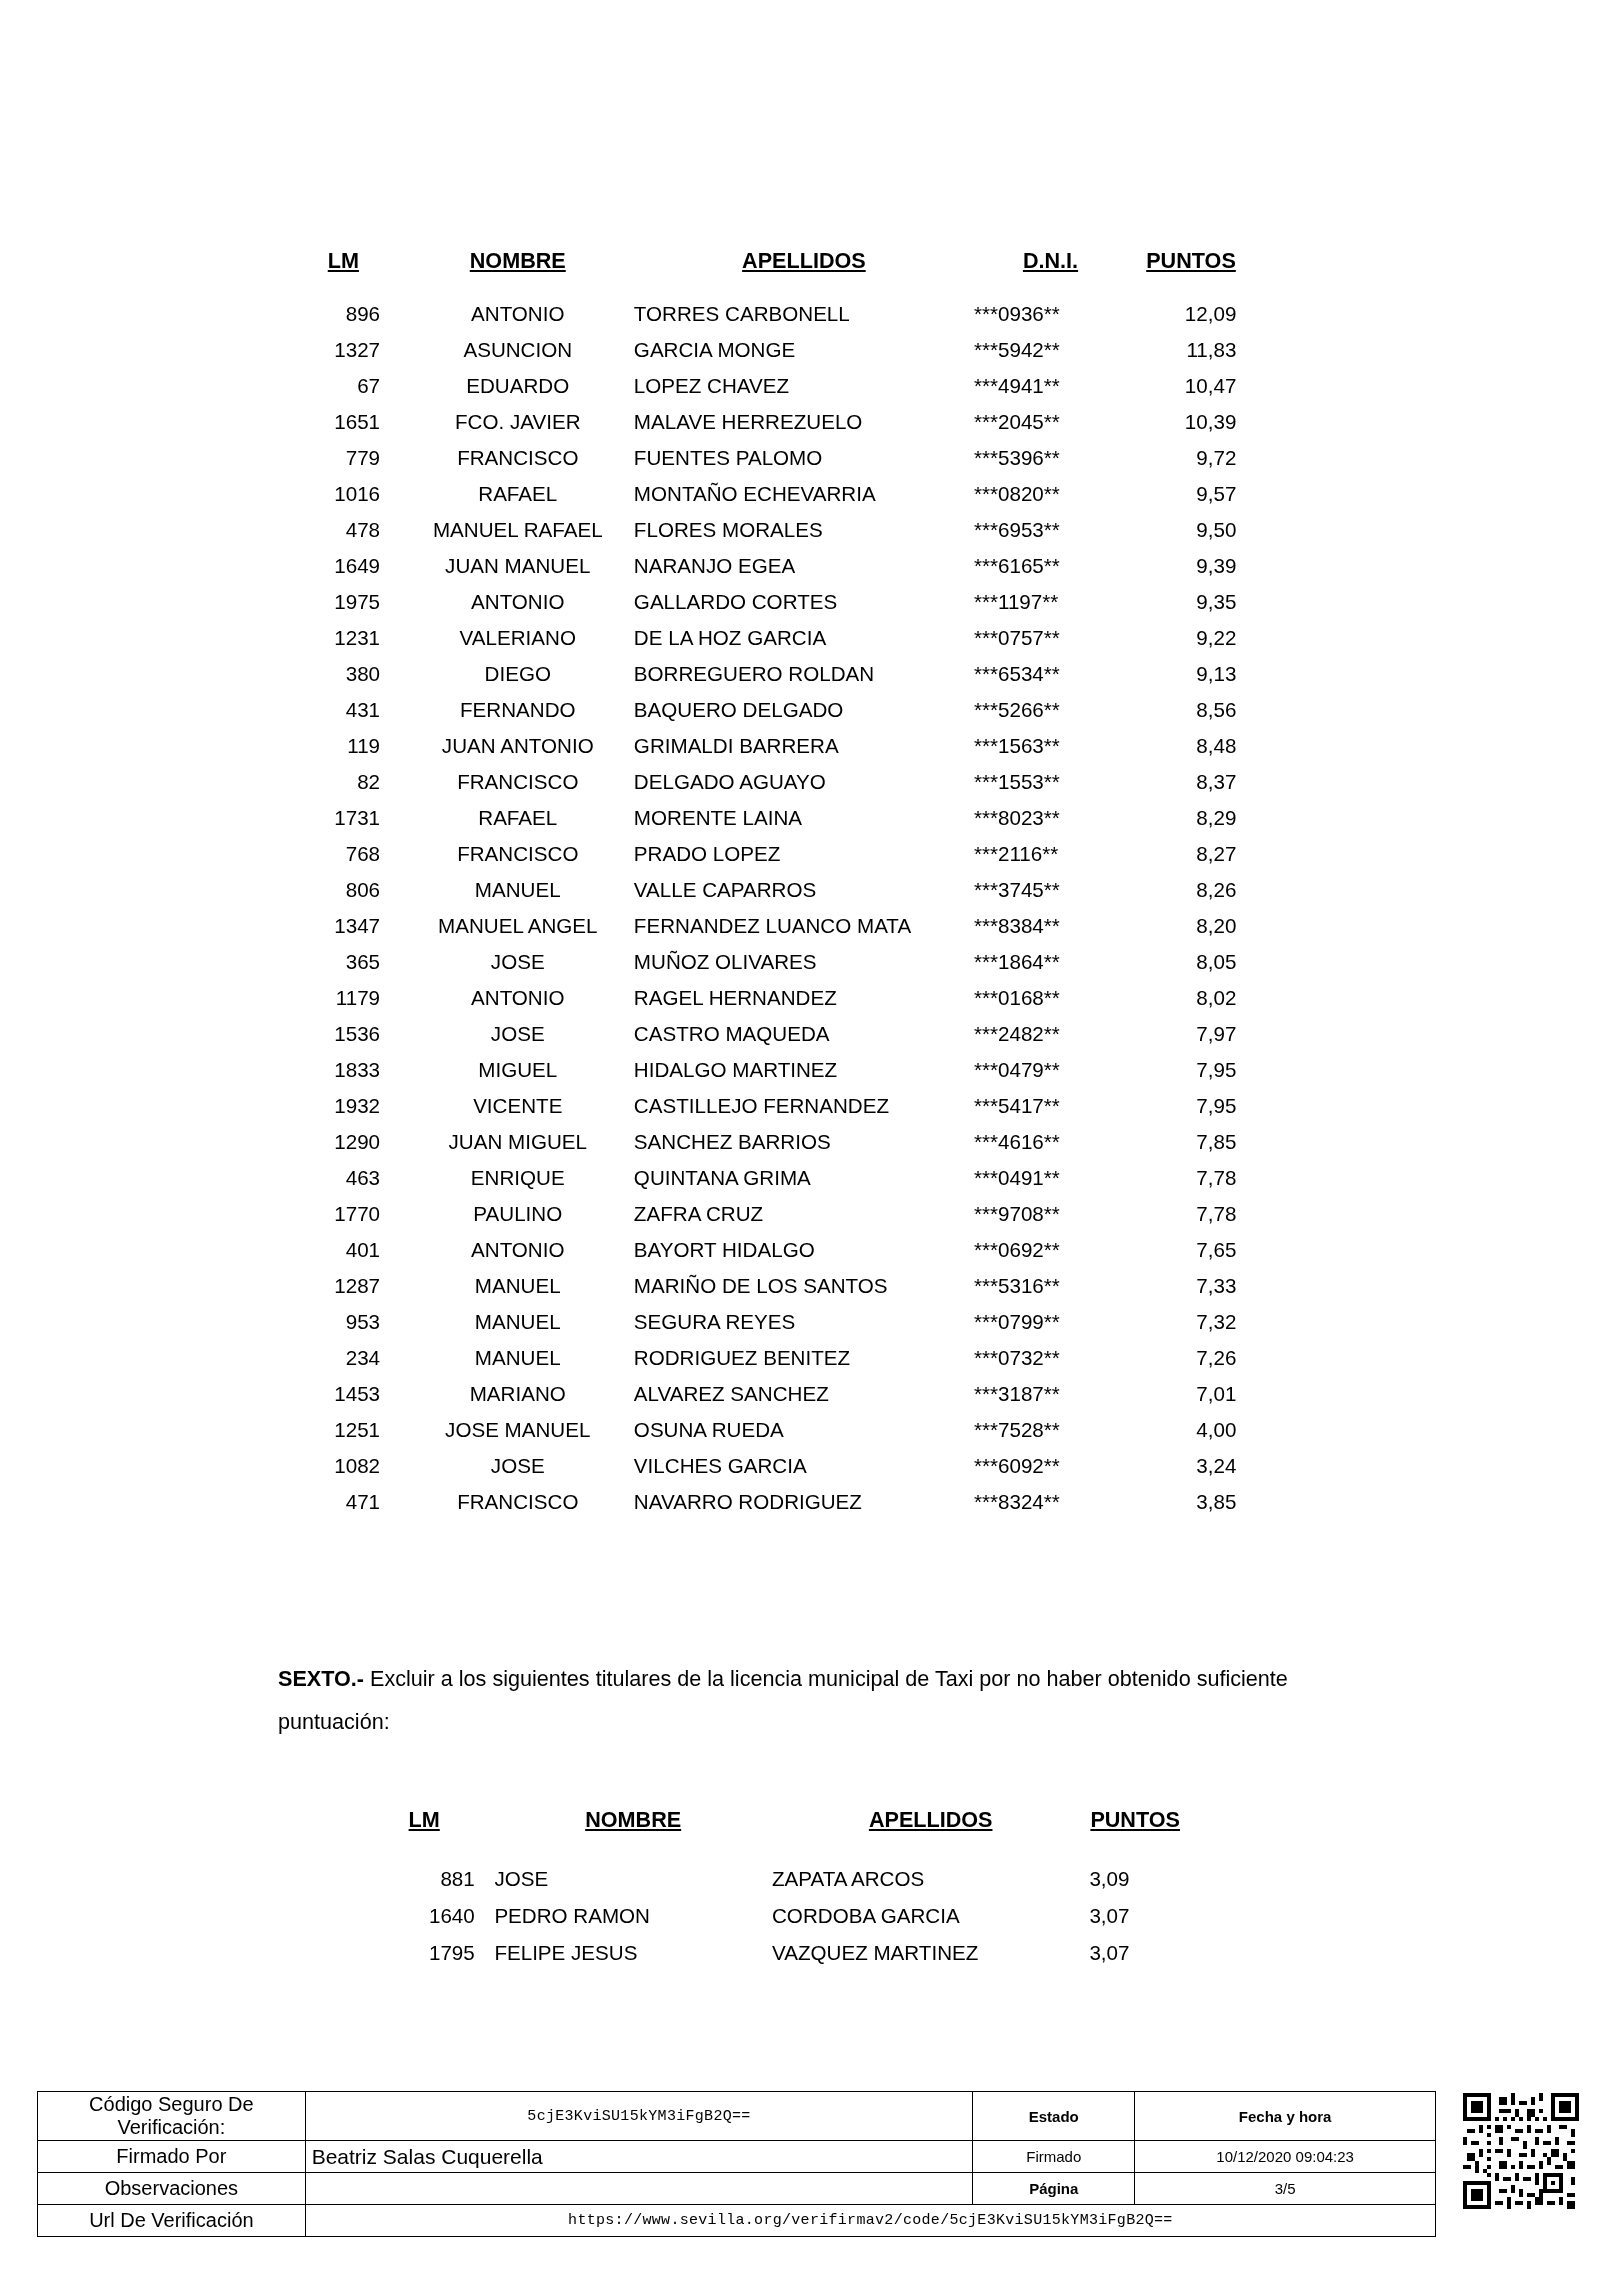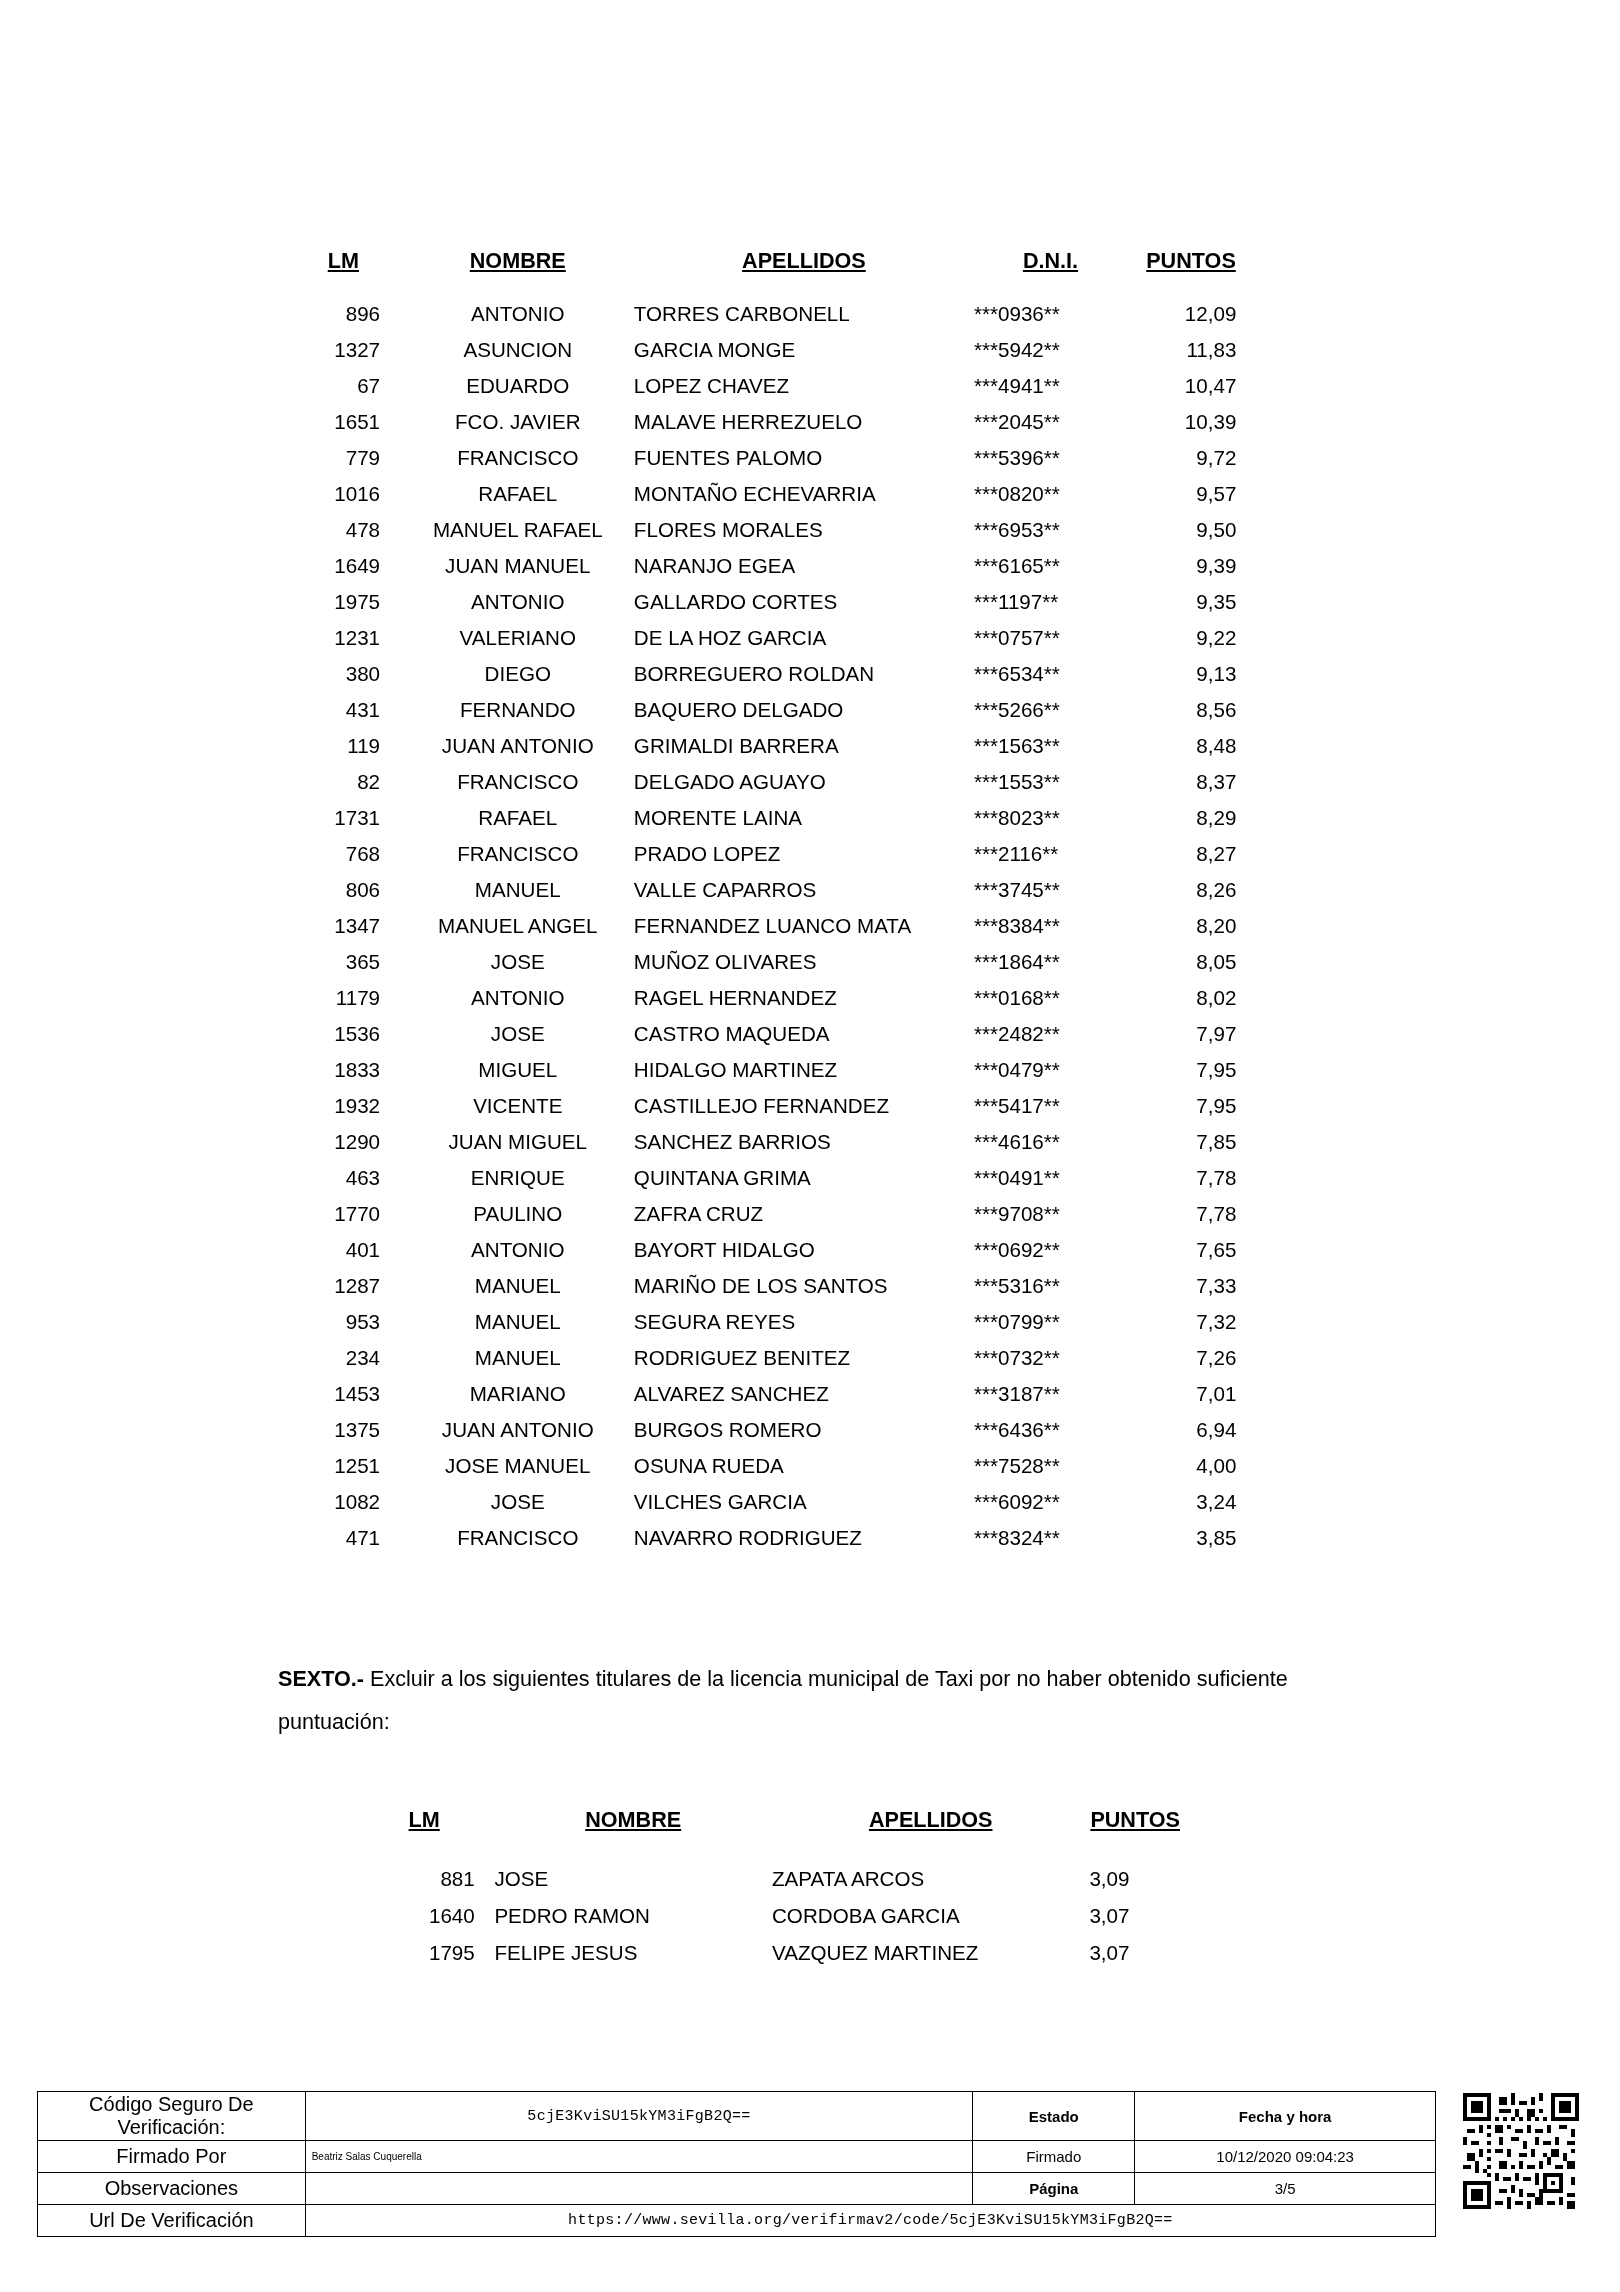--- a/index.html
+++ b/index.html
@@ -121,21 +121,21 @@
     padding: 1px 5.9px;
     vertical-align: middle;
   }
   .ft-label {
     text-align: center;
     width: 260px;
     font-size: 20px;
   }
   .ft-value {
     width: 667px;
-    font-size: 10px;
+    font-size: 21px;
   }
   .ft-mono {
     font-family: "Liberation Mono", monospace;
     text-align: center;
     font-size: 15px;
     letter-spacing: 0.3px;
     margin-top: 8px;
   }
   .ft-label2 {
     text-align: center;
@@ -386,27 +386,20 @@
           <td class="c-ape">RODRIGUEZ BENITEZ</td>
           <td class="c-dni">***0732**</td>
           <td class="c-pun">7,26</td>
         </tr>
         <tr>
           <td class="c-lm">1453</td>
           <td class="c-nom">MARIANO</td>
           <td class="c-ape">ALVAREZ SANCHEZ</td>
           <td class="c-dni">***3187**</td>
           <td class="c-pun">7,01</td>
-        </tr>
-        <tr>
-          <td class="c-lm">1375</td>
-          <td class="c-nom">JUAN ANTONIO</td>
-          <td class="c-ape">BURGOS ROMERO</td>
-          <td class="c-dni">***6436**</td>
-          <td class="c-pun">6,94</td>
         </tr>
         <tr>
           <td class="c-lm">1251</td>
           <td class="c-nom">JOSE MANUEL</td>
           <td class="c-ape">OSUNA RUEDA</td>
           <td class="c-dni">***7528**</td>
           <td class="c-pun">4,00</td>
         </tr>
         <tr>
           <td class="c-lm">1082</td>

